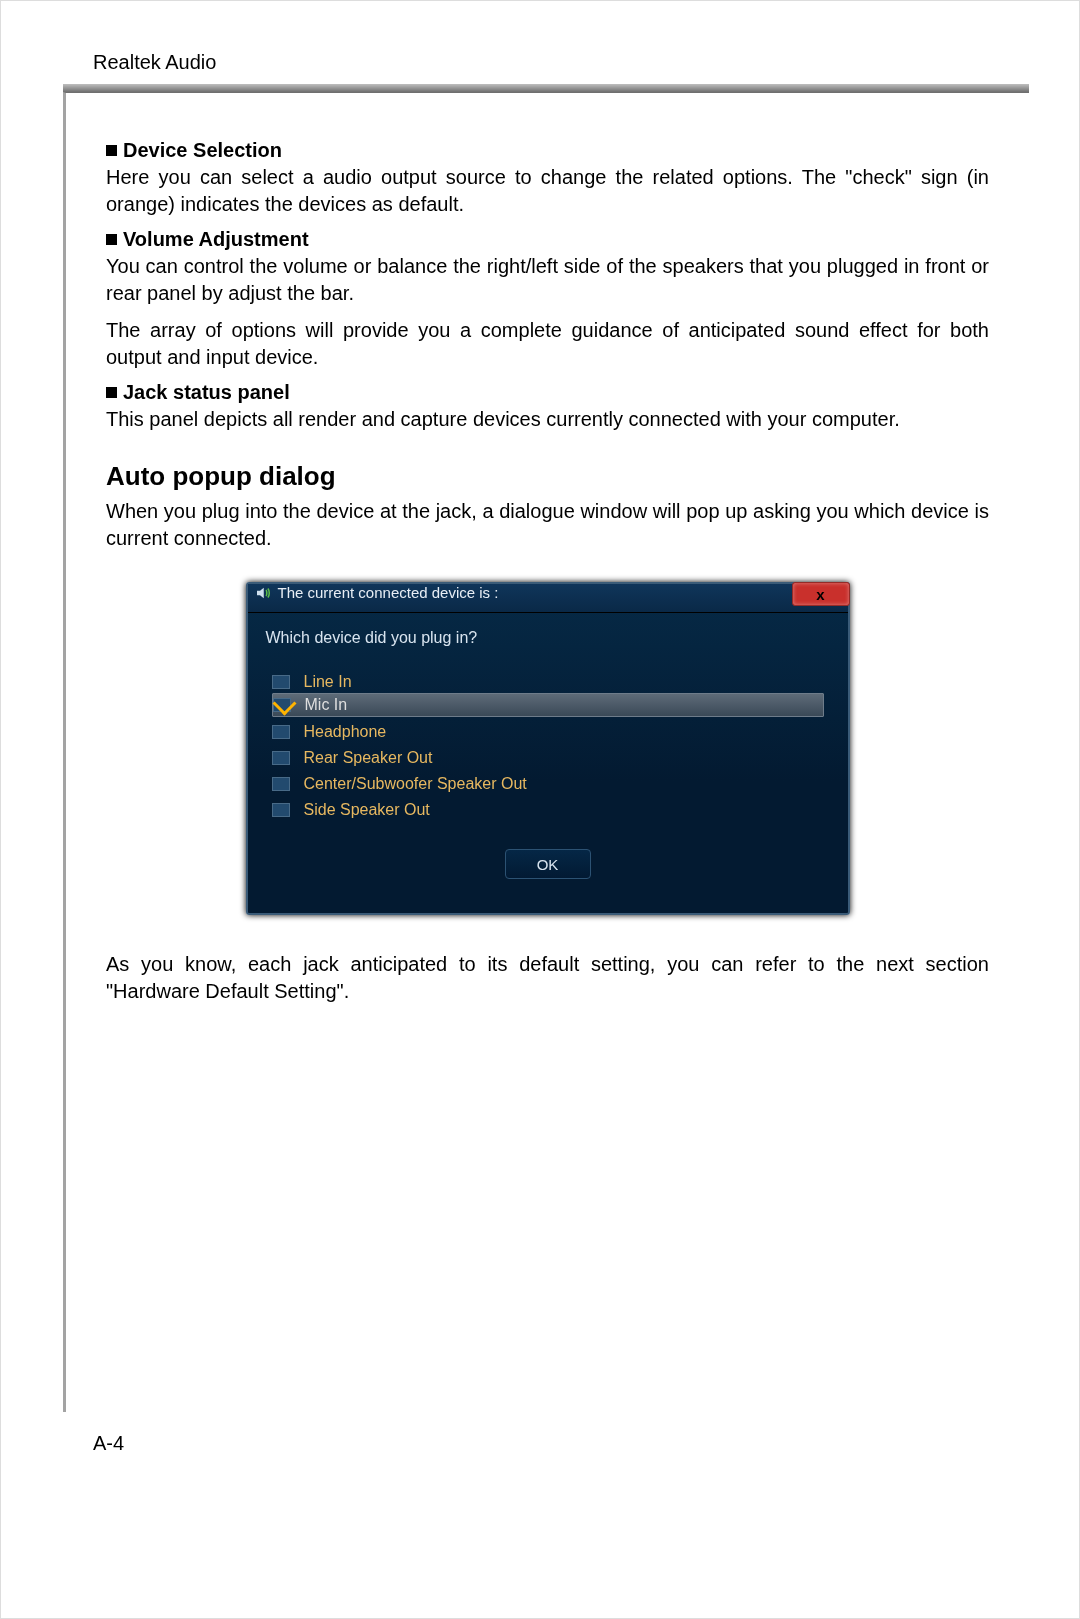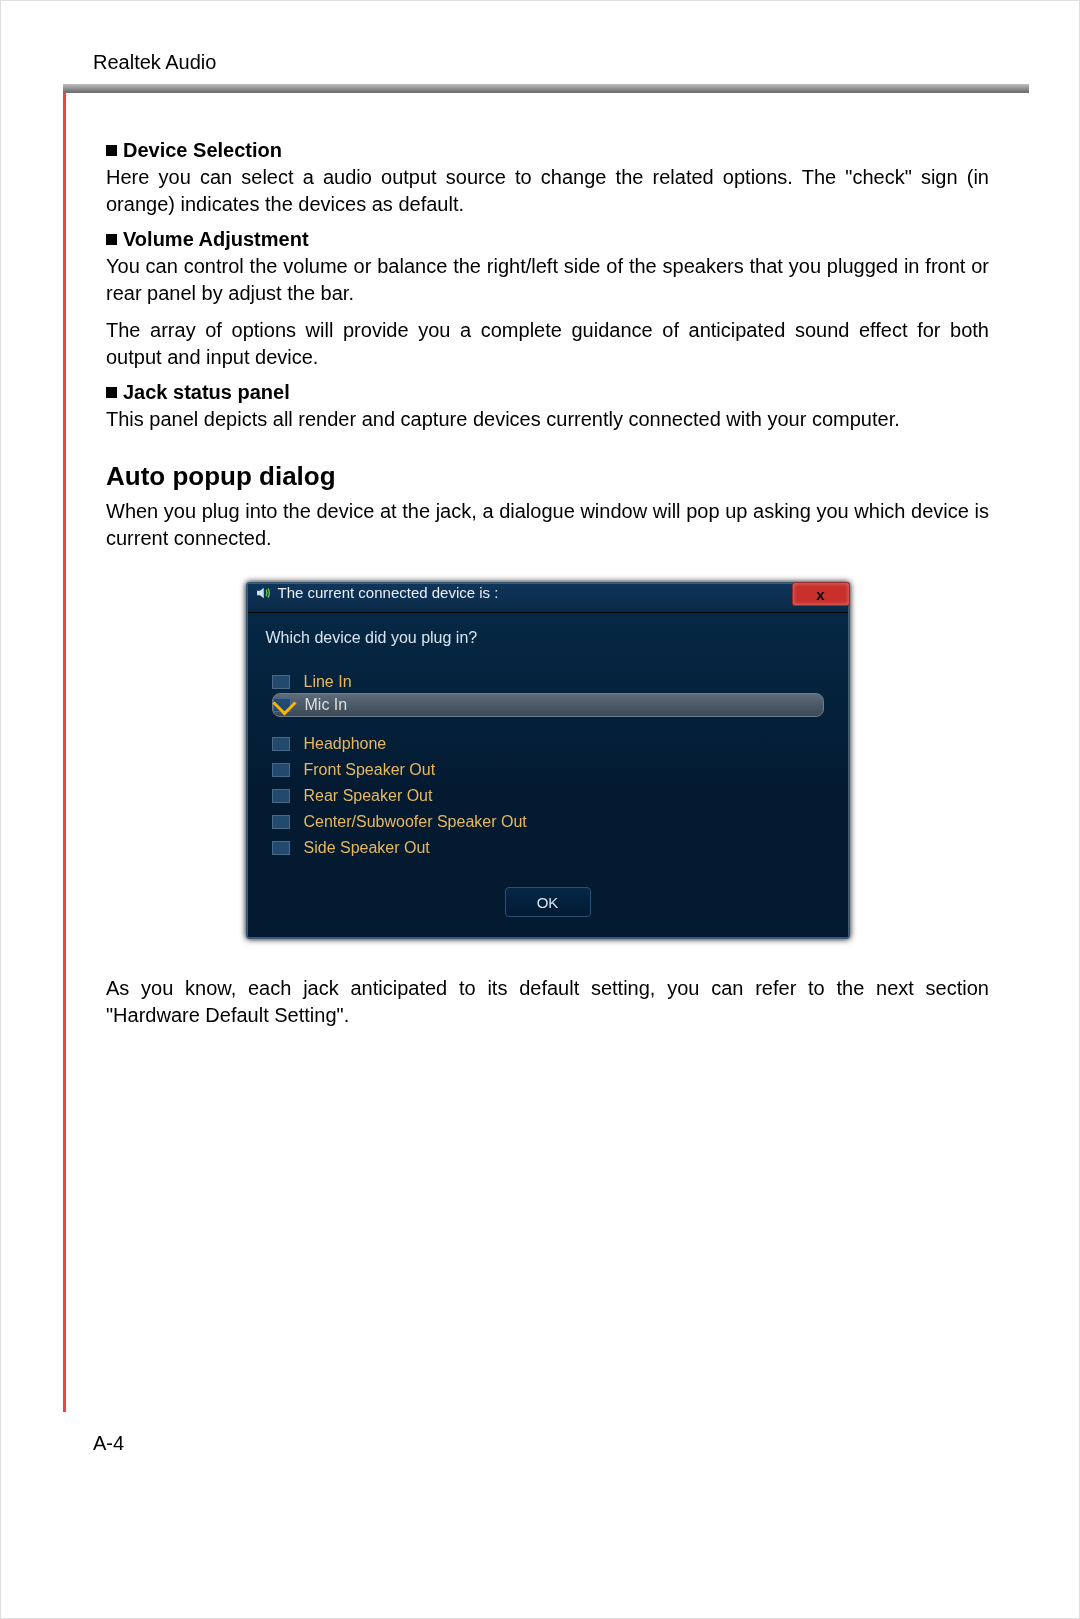--- a/index.html
+++ b/index.html
@@ -1,40 +1,40 @@
 <!DOCTYPE html>
 <html><head>
 <meta charset="utf-8">
 <style>
   html,body{margin:0;padding:0;background:#fff;font-family:Arial,Helvetica,sans-serif;color:#000}
   .page{width:1080px;min-height:1619px;margin:0 auto;background:#fff;position:relative;box-sizing:border-box;padding:30px 50px 40px 62px;border:1px solid #ddd}
   .running-head{font-size:20px;color:#000;margin:20px 0 10px 30px}
   .grad-bar{height:8px;background:linear-gradient(#bfbfbf,#6f6f6f);margin-bottom:0}
-  .content-frame{border-left:3px solid #ef4444;border-top:1px solid #6f6f6f;padding:40px 40px 60px 40px;min-height:1320px;box-sizing:border-box}
+  .content-frame{border-left:3px solid #a3a3a3;border-top:1px solid #6f6f6f;padding:40px 40px 60px 40px;min-height:1320px;box-sizing:border-box}
   .feat-head{font-weight:bold;font-size:20px;margin-top:6px}
   .feat-head .sq{display:inline-block;width:11px;height:11px;background:#000;margin-right:6px;vertical-align:1px}
   .feat-body{font-size:20px;text-align:justify;line-height:1.35;margin:2px 0 10px 0}
   .sec-head{font-size:26px;font-weight:bold;margin:28px 0 6px 0}
   .dialog-wrap{display:flex;justify-content:center;margin:30px 0 36px 0}
   .dialog{width:600px;background:linear-gradient(180deg,#062a47,#031a31 60%,#031a31);border:2px solid #3a5b78;border-radius:3px;box-shadow:0 0 6px #000;color:#cdd6de;font-family:"Segoe UI",Arial,sans-serif}
   .dlg-title{display:flex;align-items:flex-start;height:28px;background:linear-gradient(#0f355a,#0a2947);border-bottom:1px solid #000;position:relative}
   .dlg-ico{width:18px;height:18px;margin:0 6px;display:flex;align-items:center;justify-content:center}
   .dlg-ico svg{width:18px;height:18px}
   .dlg-title-txt{font-size:15px;color:#e8eef5}
   .dlg-close{position:absolute;right:-2px;top:-2px;width:56px;height:22px;background:#c9302c;border:1px solid #962b27;border-radius:3px;display:flex;align-items:center;justify-content:center;color:#000;font-weight:bold;font-size:15px;box-shadow:inset 0 0 4px rgba(255,255,255,.4)}
   .dlg-body{padding:16px 18px 20px 18px}
   .dlg-q{color:#d8e4ef;font-size:16px;margin-bottom:22px}
   .dev-list{margin:0 6px}
   .dev-row{display:flex;align-items:center;height:26px}
   .dev-row .box{width:16px;height:12px;background:#224a6e;border:1px solid #486a87;margin-right:14px;position:relative}
   .dev-row.checked .box::after{content:"";position:absolute;left:2px;top:-4px;width:14px;height:14px;border-left:3px solid #ffb400;border-bottom:3px solid #ffb400;transform:rotate(-45deg)}
   .dev-row .lbl{color:#e7b860;font-size:16px}
-  .dev-row.selected{background:linear-gradient(#5e6b78,#3a4957);border:1px solid #6e7c8a;border-radius:8px;height:22px;margin-top:-2px;margin-bottom:14px}
+  .dev-row.selected{background:linear-gradient(#5e6b78,#3a4957);border:1px solid #6e7c8a;border-radius:1px;height:22px;margin-top:-2px;margin-bottom:2px}
   .dev-row.selected .lbl{color:#dedede}
-  .ok-wrap{display:flex;justify-content:center;margin:26px 0 0 0}
+  .ok-wrap{display:flex;justify-content:center;margin:26px 0 14px 0}
   .ok-btn{width:84px;height:28px;background:linear-gradient(#052746,#021a33);border:1px solid #2c5273;border-radius:4px;color:#d8e4ef;display:flex;align-items:center;justify-content:center;font-size:15px}
   .pgnum{font-size:20px;color:#000;margin:20px 0 0 30px}
 </style>
 </head>
 <body>
 
 <div class="page">
   <div class="running-head">Realtek Audio</div>
   <div class="grad-bar"></div>
 
@@ -87,24 +87,20 @@
             <div class="dev-row checked selected">
               <span class="box"></span>
               <span class="lbl">Mic In</span>
             </div>
             <div class="dev-row">
               <span class="box"></span>
               <span class="lbl">Headphone</span>
             </div>
             <div class="dev-row">
               <span class="box"></span>
-              <span class="lbl">Front Speaker Out</span>
-            </div>
-            <div class="dev-row">
-              <span class="box"></span>
               <span class="lbl">Rear Speaker Out</span>
             </div>
             <div class="dev-row">
               <span class="box"></span>
               <span class="lbl">Center/Subwoofer Speaker Out</span>
             </div>
             <div class="dev-row">
               <span class="box"></span>
               <span class="lbl">Side Speaker Out</span>
             </div>

